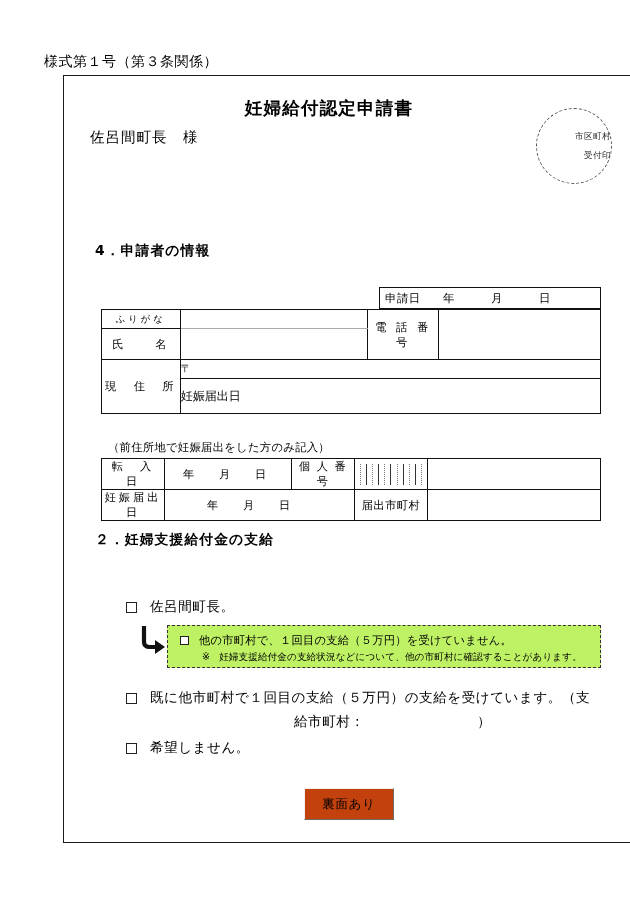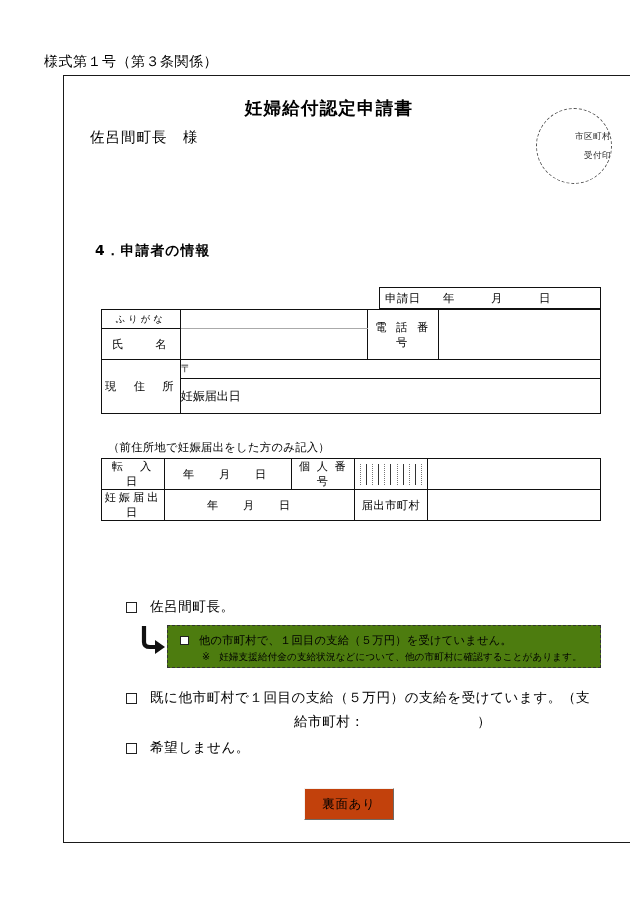--- a/index.html
+++ b/index.html
@@ -284,21 +284,21 @@
 
   
   .dashed-box {
     position: absolute;
     left: 103px;
     top: 549px;
     width: 434px;
     height: 43px;
     border: 1.1px dashed #333;
     box-sizing: border-box;
-    background: #4d7c0f;
+    background: #bef264;
   }
   .db-line1 {
     position: absolute;
     left: 12px;
     top: 7px;
     font-family: "DejaVu Sans", "Liberation Sans", sans-serif;
     font-size: 11.3px;
     letter-spacing: 0.2px;
     display: flex;
     align-items: flex-start;
@@ -429,20 +429,21 @@
             <span>月</span>
             <span>日</span>
           </div>
         </td>
         <td class="tt-city-lbl">届出市町村</td>
         <td></td>
       </tr>
     </tbody>
       </table>
 
+    <div class="section-heading" id="sec2-heading">２．妊婦支援給付金の支給</div>
 
 
     <div class="opt" id="opt-wish">
       <span class="cb"></span>
       <span>佐呂間町長。</span>
     </div>
 
     <svg class="arrow" viewBox="0 0 26 30">
       <path d="M4 2 L4 18 Q4 23 10 23 L18 23" stroke="#111" stroke-width="4.2" fill="none"></path>
       <path d="M15 16 L25 23 L15 30 Z" fill="#111"></path>

